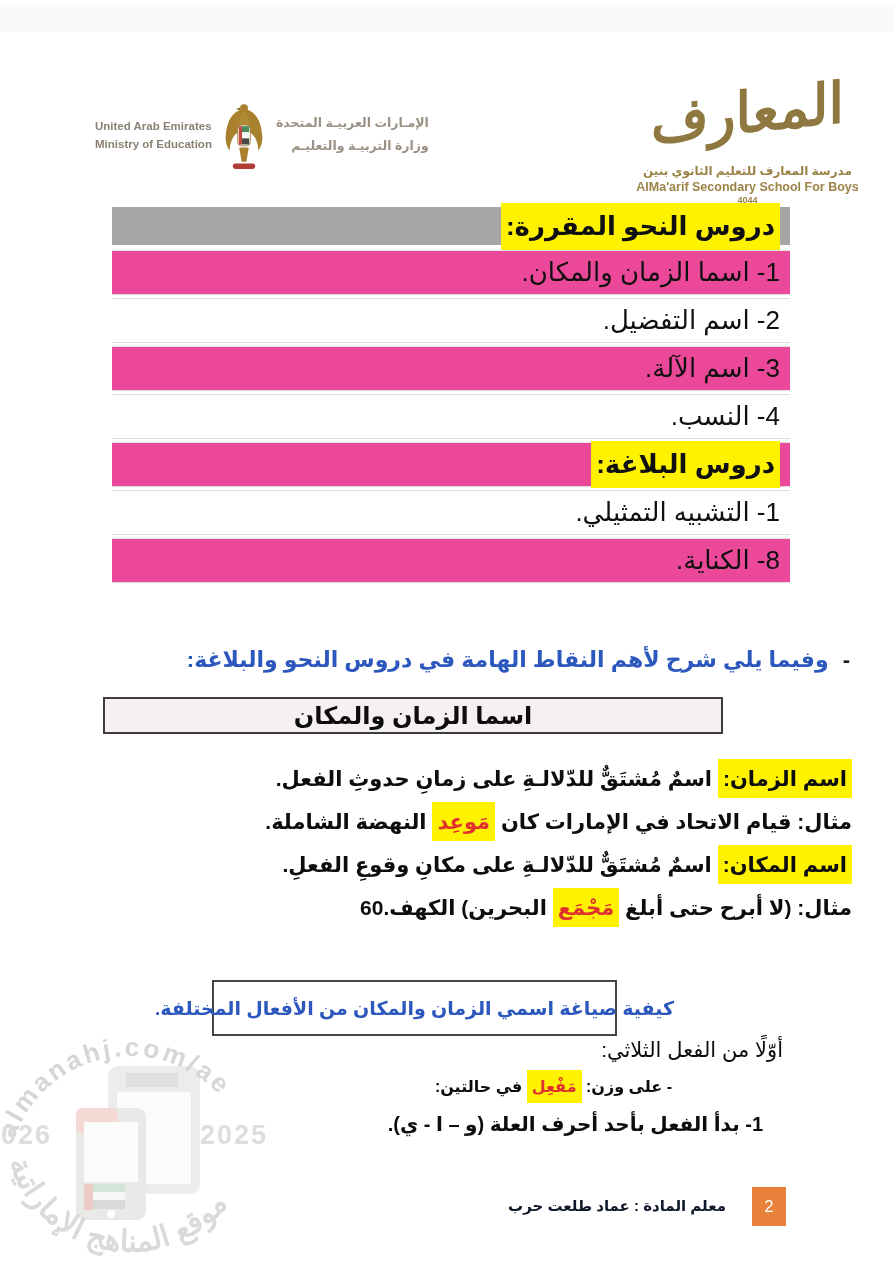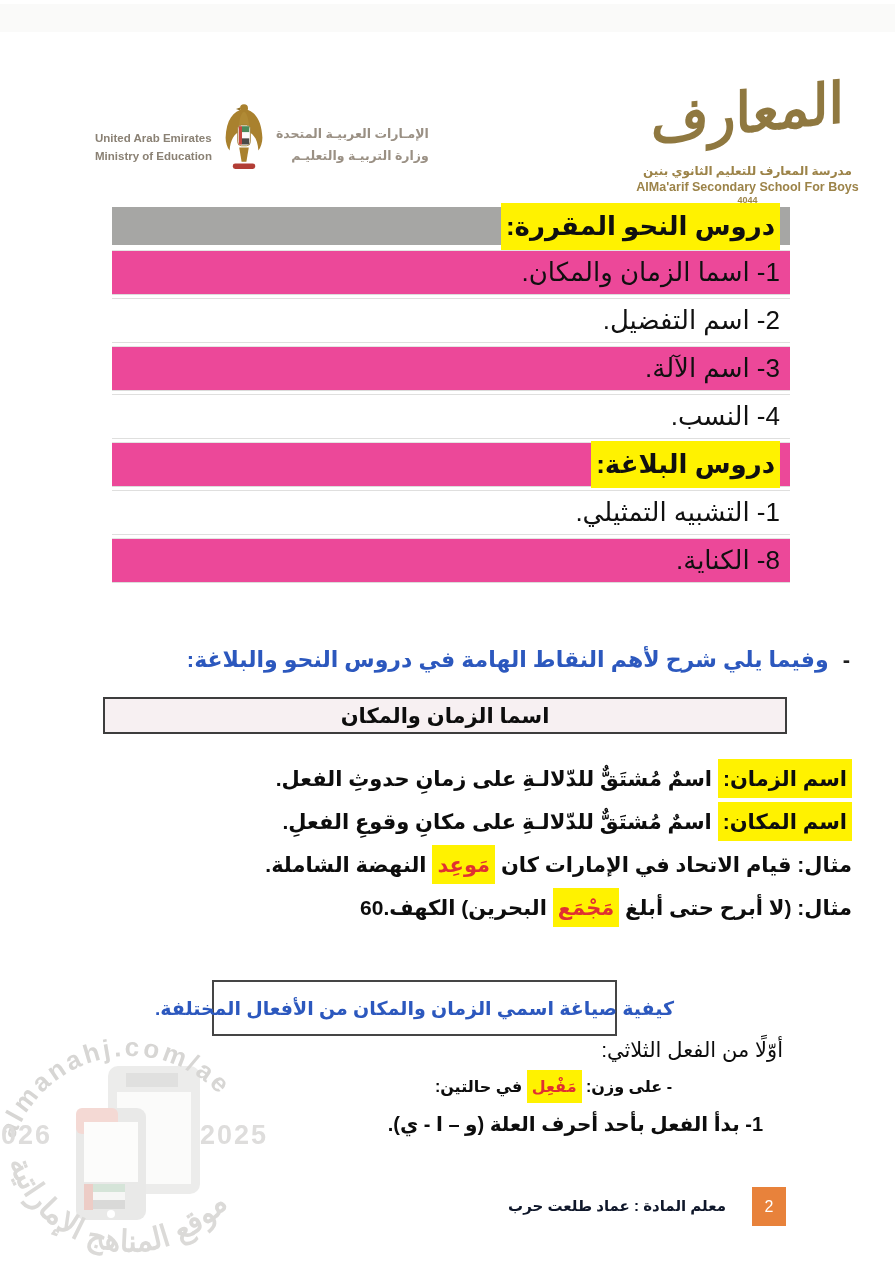--- a/index.html
+++ b/index.html
@@ -9,21 +9,21 @@
   }
   .sheet::before{content:"";position:absolute;top:4px;left:0;right:0;height:28px;background:#fafaf9;}
 
   
   .watermark{position:absolute;left:-20px;top:988px;width:330px;height:300px;}
   .wm-arc{fill:#d7d6d4;font-weight:bold;font-size:26px;letter-spacing:3px;font-family:"Liberation Sans",sans-serif;}
   .wm-arc-ar{fill:#dbdad8;font-weight:bold;font-size:30px;font-family:"Liberation Sans",sans-serif;}
   .wm-year{fill:#dedddc;font-weight:bold;font-size:27px;letter-spacing:2px;font-family:"Liberation Sans",sans-serif;}
 
   
-  .ministry{position:absolute;left:95px;top:96px;display:flex;align-items:center;gap:8px;}
+  .ministry{position:absolute;left:95px;top:96px;display:flex;align-items:flex-start;gap:8px;}
   .min-en{font-size:11.5px;font-weight:bold;color:#8a8174;line-height:1.55;padding-top:22px;}
   .min-ar{font-size:12.5px;font-weight:bold;color:#9a9084;line-height:1.8;padding-top:16px;text-align:right;}
   .falcon{width:48px;height:82px;flex:0 0 auto;}
   .school{position:absolute;right:25px;top:80px;width:245px;text-align:center;}
   .callig{font-family:"DejaVu Serif",serif;font-size:56px;font-weight:bold;color:#8f7840;
           transform:rotate(-6deg) skewX(-6deg);line-height:1.15;height:82px;}
   .school-ar{font-size:12px;font-weight:bold;color:#9c8348;margin-top:2px;}
   .school-en{font-size:12.5px;font-weight:bold;color:#9c8348;margin-top:2px;}
   .school-code{font-size:9px;font-weight:bold;color:#9c8348;margin-top:1px;}
 
@@ -36,23 +36,23 @@
   .row.white{background:#ffffff;border-top:1px solid #dfdfde;border-bottom:1px solid #dfdfde;}
   .hl{background:#fff200;padding:8px 5px;}
   .bold{font-weight:bold;}
   .red{color:#e03131;}
 
   
   .intro{position:absolute;right:45px;top:647px;font-size:22px;font-weight:bold;color:#2c58be;}
   .intro-dash{color:#1f1f1f;margin-inline-end:14px;}
 
   
-  .sec-box{position:absolute;left:103px;top:697px;width:684px;height:37px;background:#f7f0f2;
+  .sec-box{position:absolute;left:103px;top:697px;width:620px;height:37px;background:#f7f0f2;
            border:2px solid #3d3d3d;display:flex;align-items:center;justify-content:center;
-           font-size:21px;font-weight:bold;color:#0d0d0d;box-sizing:border-box;}
+           font-size:24px;font-weight:bold;color:#0d0d0d;box-sizing:border-box;}
 
   
   .defs{position:absolute;right:43px;top:757px;text-align:right;font-size:21px;font-weight:bold;color:#0d0d0d;}
   .defs p{margin:0;height:43px;line-height:43px;white-space:nowrap;}
 
   
   .method-box{position:absolute;left:212px;top:980px;width:405px;height:56px;background:#ffffff;
               border:2px solid #454545;display:flex;align-items:center;justify-content:center;
               font-size:19px;font-weight:bold;color:#2c58be;box-sizing:border-box;white-space:nowrap;}
 
@@ -167,27 +167,27 @@
   <div class="sec-box" dir="rtl">
     <span>اسما الزمان والمكان</span>
   </div>
 
   <div class="defs" dir="rtl">
     <p>
       <span class="hl">اسم الزمان:</span>
       <span>اسمٌ مُشتَقٌّ للدّلالـةِ على زمانِ حدوثِ الفعل.</span>
     </p>
     <p>
-      <span class="hl">اسم المكان:</span>
-      <span>اسمٌ مُشتَقٌّ للدّلالـةِ على مكانِ وقوعِ الفعلِ.</span>
-    </p>
-    <p>
       <span>مثال: قيام الاتحاد في الإمارات كان</span>
       <span class="hl red">مَوعِد</span>
       <span>النهضة الشاملة.</span>
+    </p>
+    <p>
+      <span class="hl">اسم المكان:</span>
+      <span>اسمٌ مُشتَقٌّ للدّلالـةِ على مكانِ وقوعِ الفعلِ.</span>
     </p>
     <p>
       <span>مثال: (لا أبرح حتى أبلغ</span>
       <span class="hl red">مَجْمَع</span>
       <span>البحرين) الكهف.60</span>
     </p>
   </div>
 
   <div class="method-box" dir="rtl">
     <span>كيفية صياغة اسمي الزمان والمكان من الأفعال المختلفة.</span>

